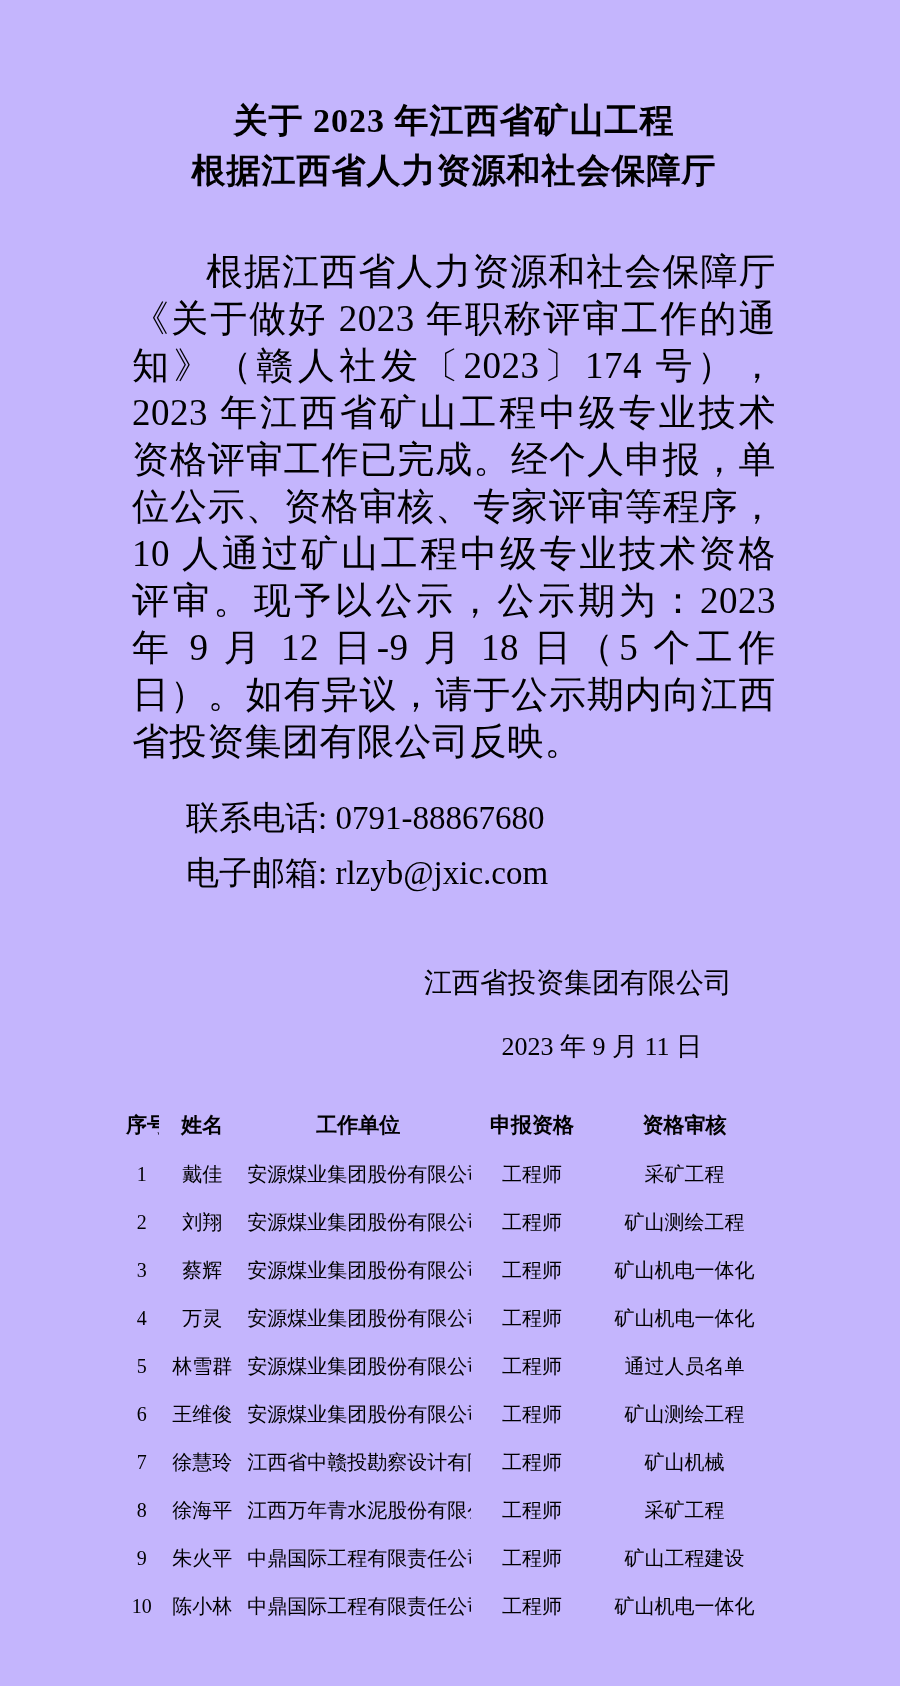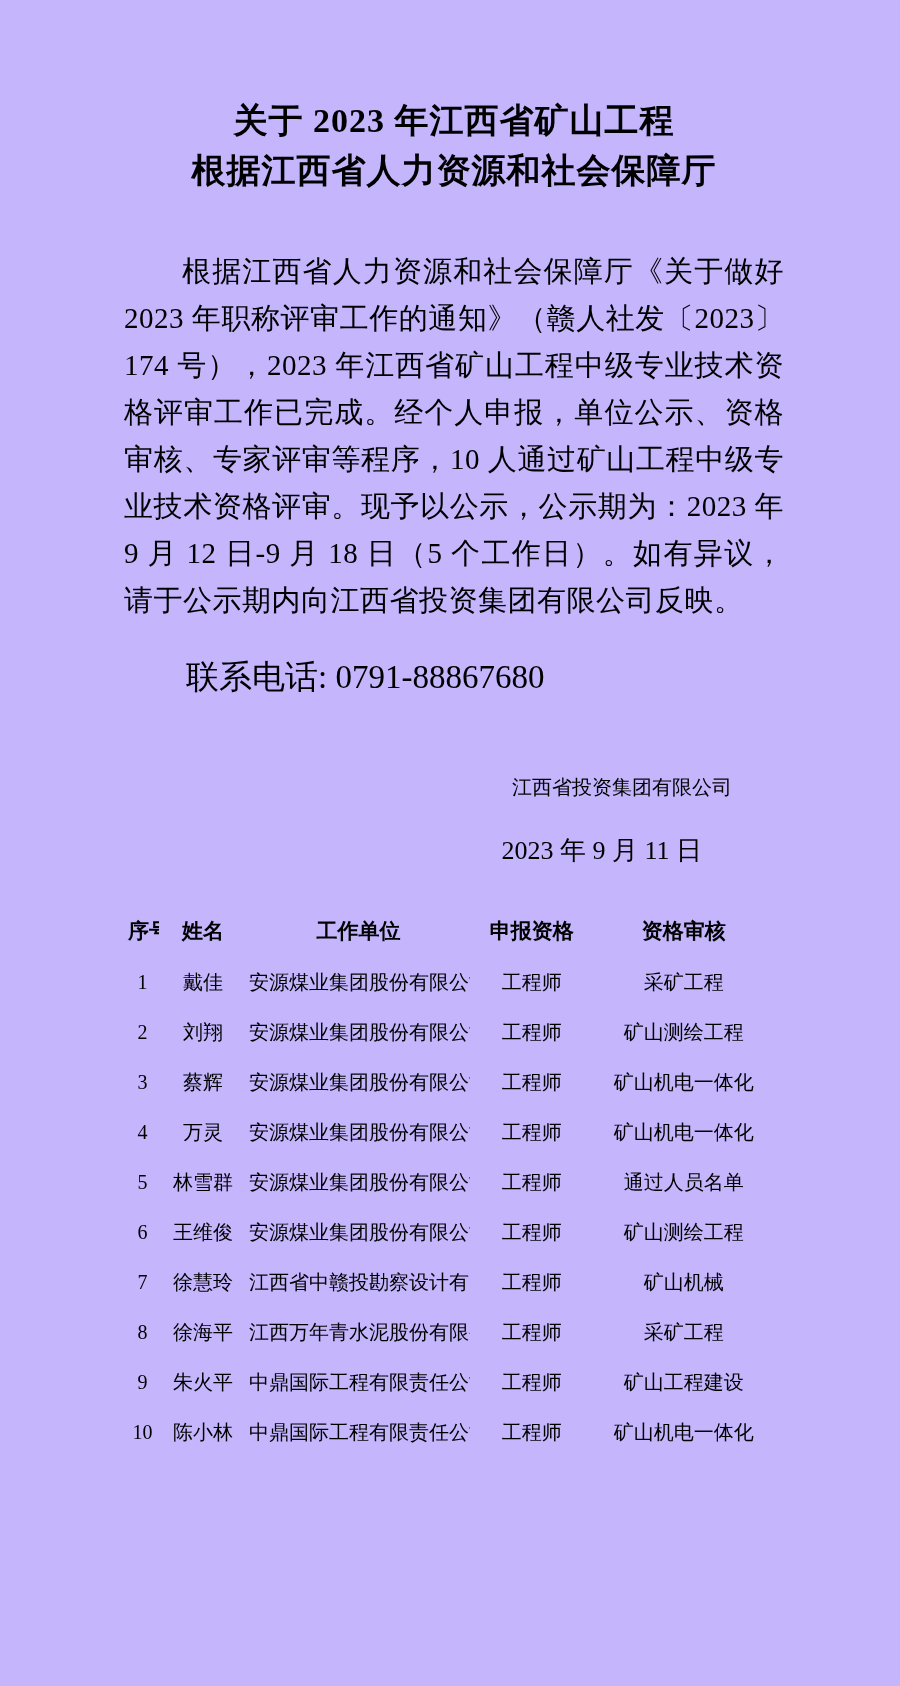--- a/index.html
+++ b/index.html
@@ -22,41 +22,41 @@
   .doc-title {
     margin: 0 0 52px 0;
     text-align: center;
     font-size: 34px;
     font-weight: bold;
     line-height: 50px;
     letter-spacing: 1px;
   }
   .doc-title .title-line { display: block; }
   .body-paragraph {
-    margin: 4px;
-    font-size: 29px;
+    margin: 12px;
+    font-size: 37px;
     line-height: 47px;
     letter-spacing: 0.5px;
     text-align: justify;
     text-indent: 2em;
   }
   .contact-line {
     margin: 0;
     font-size: 33px;
     line-height: 47px;
     text-indent: 2em;
   }
   .contact-phone { margin-top: 30px; }
   .contact-email { margin-top: 8px; }
   .signature-block {
     margin-top: 66px;
     text-align: right;
   }
   .issuer-name {
-    font-size: 20px;
+    font-size: 28px;
     line-height: 40px;
     padding-right: 56px;
     margin-top: 9px;
   }
   .issue-date {
     font-size: 26px;
     line-height: 40px;
     margin-top: 24px;
     padding-right: 86px;
   }
@@ -69,21 +69,21 @@
   }
   table.results-table {
     margin-top: 30px;
     width: 660px;
     border-collapse: collapse;
     table-layout: fixed;
     font-size: 20px;
   }
   table.results-table th,
   table.results-table td {
-    border: 6px solid #c4b5fd;
+    border: 4px solid #c4b5fd;
     text-align: center;
     vertical-align: middle;
     padding: 0 2px;
     overflow: hidden;
     white-space: nowrap;
   }
   table.results-table th {
     height: 47px;
     font-weight: bold;
     font-size: 21px;
@@ -104,20 +104,21 @@
 <div class="page">
 
   <h1 class="doc-title">
     <span class="title-line">关于 2023 年江西省矿山工程</span>
     <span class="title-line">根据江西省人力资源和社会保障厅</span>
   </h1>
 
   <p class="body-paragraph">根据江西省人力资源和社会保障厅《关于做好 2023 年职称评审工作的通知》（赣人社发〔2023〕174 号），2023 年江西省矿山工程中级专业技术资格评审工作已完成。经个人申报，单位公示、资格审核、专家评审等程序，10 人通过矿山工程中级专业技术资格评审。现予以公示，公示期为：2023 年 9 月 12 日-9 月 18 日（5 个工作日）。如有异议，请于公示期内向江西省投资集团有限公司反映。</p>
 
   <p class="contact-line contact-phone">联系电话: 0791-88867680</p>
+  <p class="contact-line contact-email">电子邮箱: rlzyb@jxic.com</p>
 
   <div class="signature-block">
     <div class="issuer-name">江西省投资集团有限公司</div>
     <div class="issue-date">2023 年 9 月 11 日</div>
   </div>
 
 
   <table class="results-table">
     <colgroup>
       <col class="c-index">

